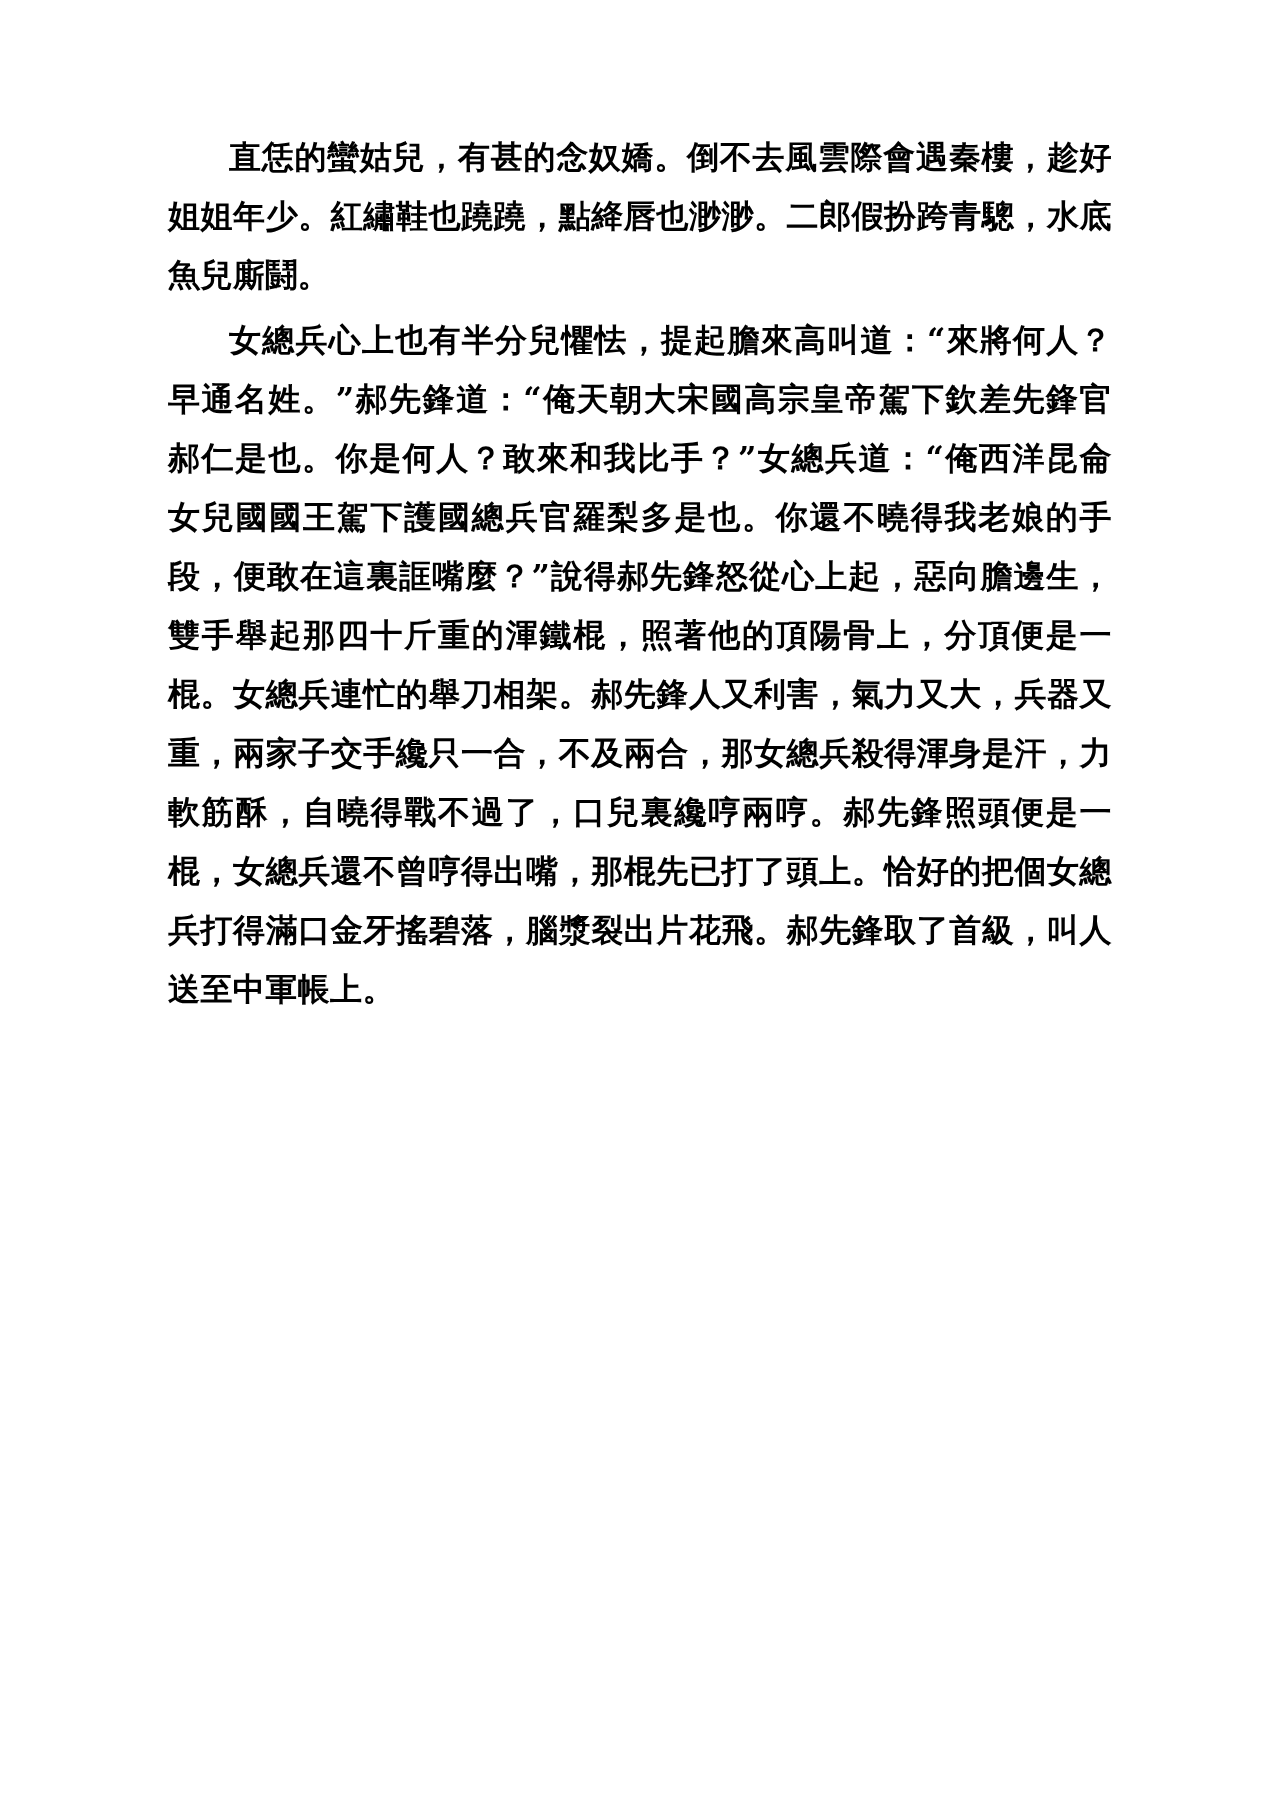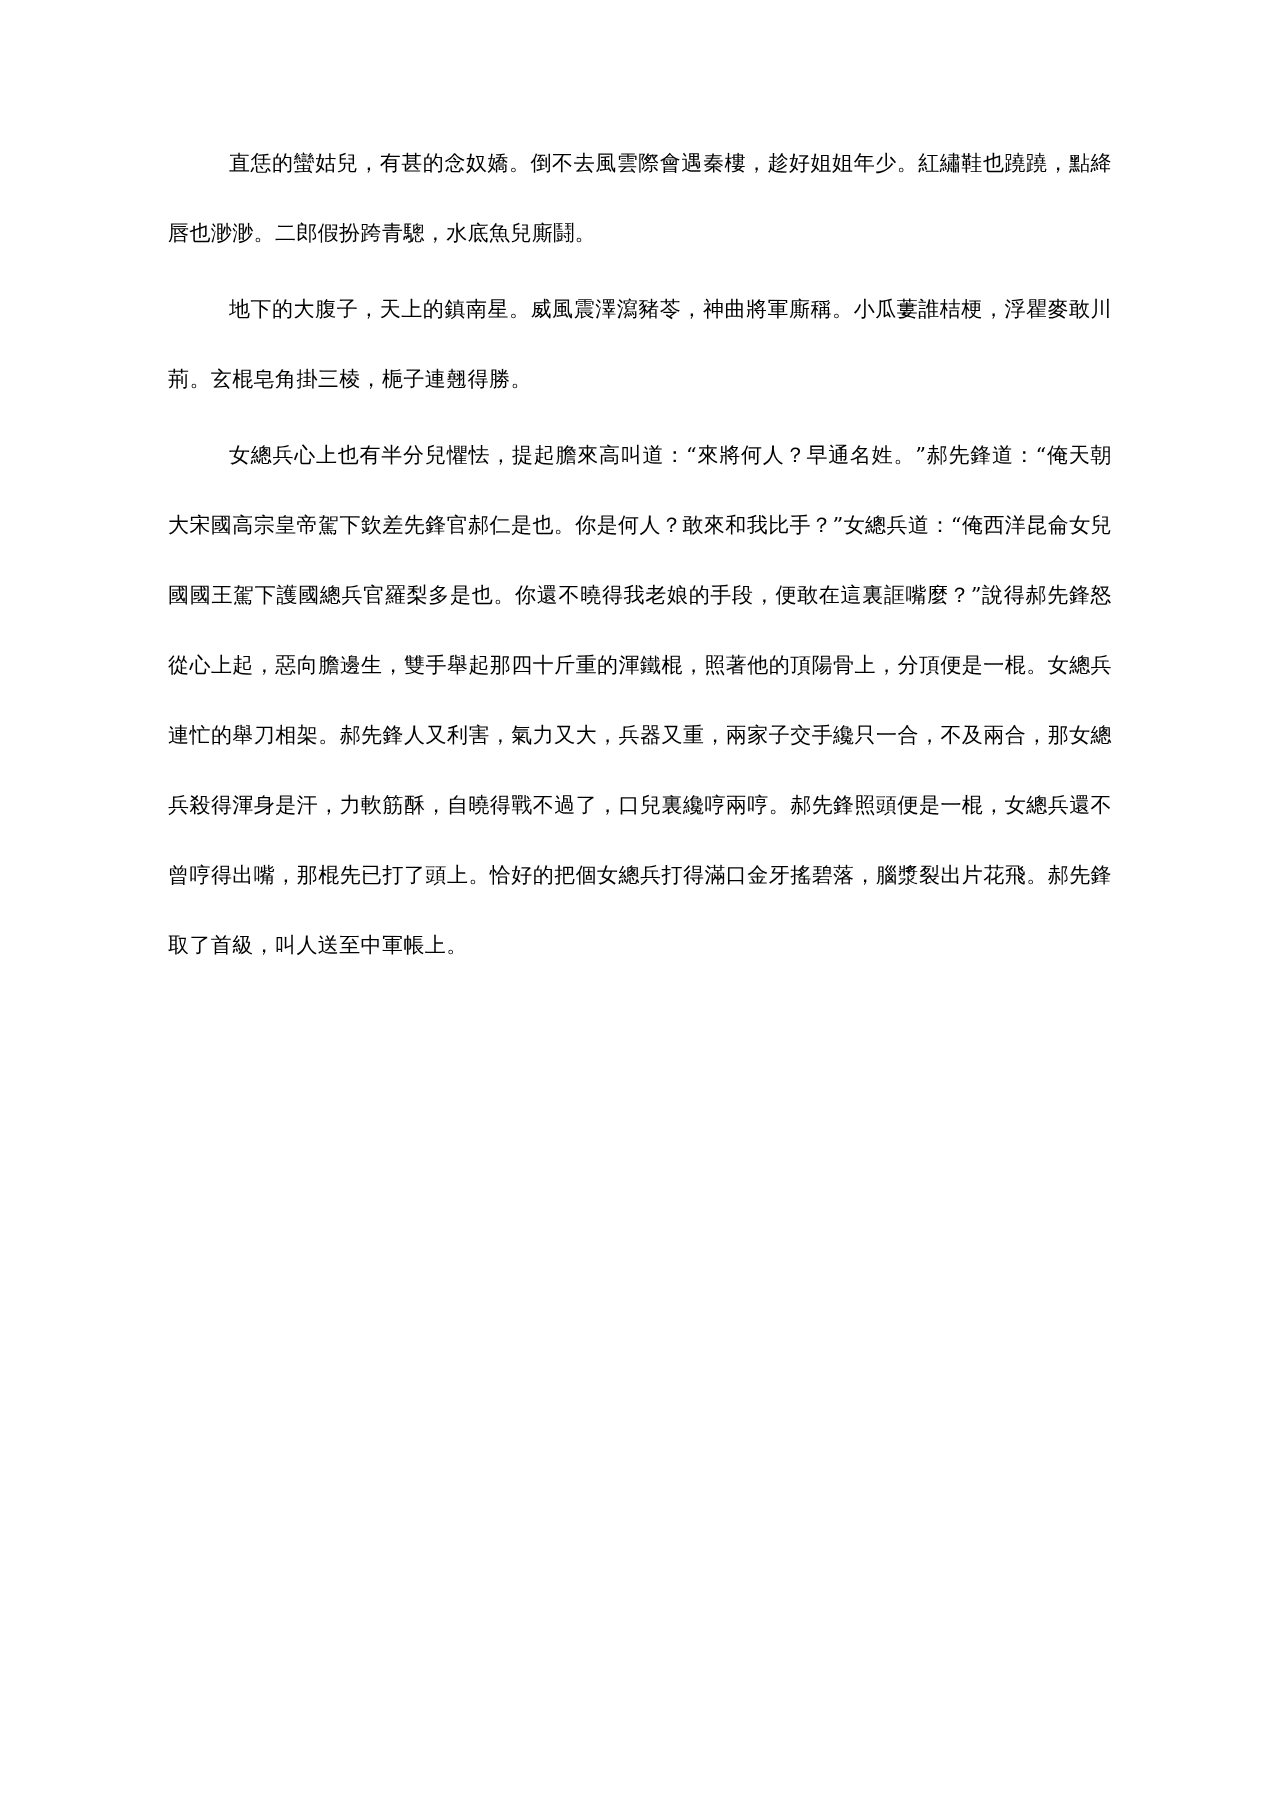--- a/index.html
+++ b/index.html
@@ -21,34 +21,33 @@
     background: #ffffff;
   }
   .content {
     position: absolute;
     left: 168px;
     top: 128px;
     width: 944px;
   }
   p.para {
     margin: 0 0 6px 0;
-    font-size: 21px;
-    line-height: 70px;
+    font-size: 32px;
+    line-height: 59px;
     text-align: justify;
     text-justify: inter-ideograph;
     text-indent: 61px;
     letter-spacing: 0.4px;
-    font-weight: 400;
+    font-weight: 700;
   }
   p.para:last-child {
     margin-bottom: 0;
   }
 </style>
 </head>
 <body>
 
 <div class="page">
   <div class="content">
     <p class="para">直恁的蠻姑兒，有甚的念奴嬌。倒不去風雲際會遇秦樓，趁好姐姐年少。紅繡鞋也蹺蹺，點絳唇也渺渺。二郎假扮跨青驄，水底魚兒廝鬪。</p>
-    <p class="para">地下的大腹子，天上的鎮南星。威風震澤瀉豬苓，神曲將軍廝稱。小瓜蔞誰桔梗，浮瞿麥敢川荊。玄棍皂角掛三棱，梔子連翹得勝。</p>
     <p class="para">女總兵心上也有半分兒懼怯，提起膽來高叫道：“來將何人？早通名姓。”郝先鋒道：“俺天朝大宋國高宗皇帝駕下欽差先鋒官郝仁是也。你是何人？敢來和我比手？”女總兵道：“俺西洋昆侖女兒國國王駕下護國總兵官羅梨多是也。你還不曉得我老娘的手段，便敢在這裏誆嘴麼？”說得郝先鋒怒從心上起，惡向膽邊生，雙手舉起那四十斤重的渾鐵棍，照著他的頂陽骨上，分頂便是一棍。女總兵連忙的舉刀相架。郝先鋒人又利害，氣力又大，兵器又重，兩家子交手纔只一合，不及兩合，那女總兵殺得渾身是汗，力軟筋酥，自曉得戰不過了，口兒裏纔哼兩哼。郝先鋒照頭便是一棍，女總兵還不曾哼得出嘴，那棍先已打了頭上。恰好的把個女總兵打得滿口金牙搖碧落，腦漿裂出片花飛。郝先鋒取了首級，叫人送至中軍帳上。</p>
   </div>
 </div>
 
 </body></html>

